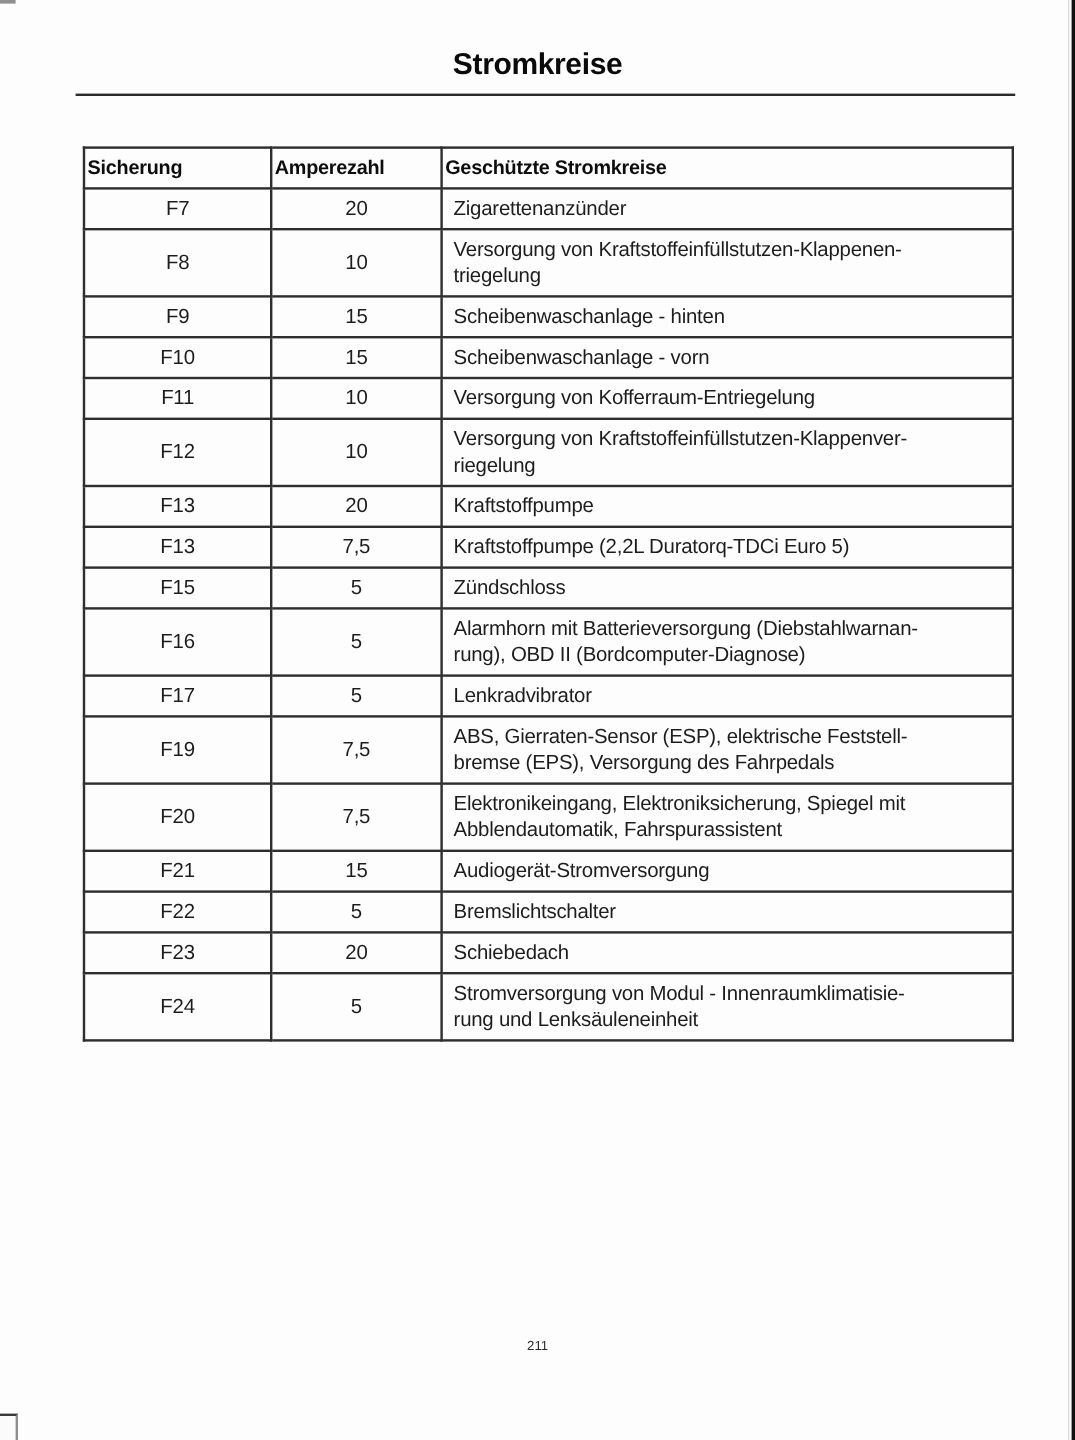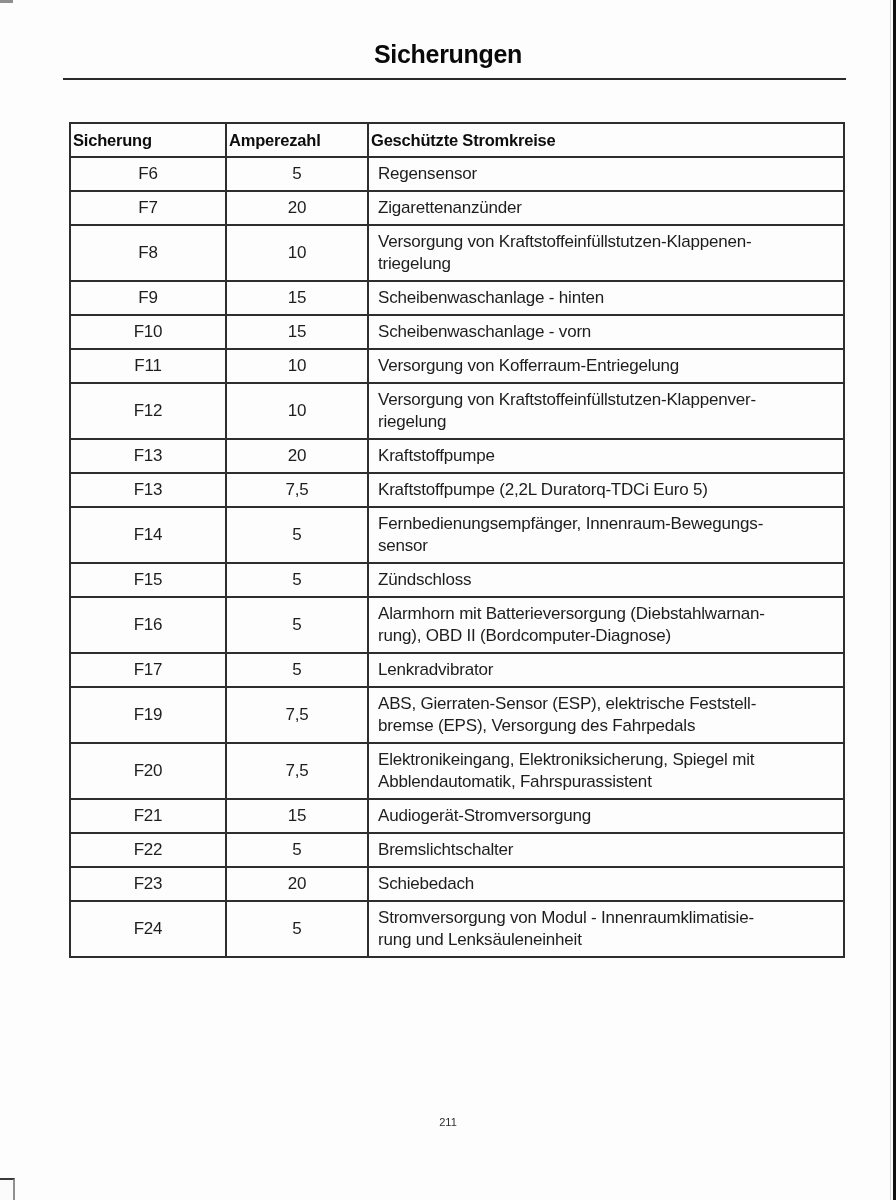--- a/index.html
+++ b/index.html
@@ -114,44 +114,39 @@
     border-top: 2px solid #3a3a3a;
     border-right: 2px solid #8f8f8f;
     background: #fbfbfb;
   }
 </style>
 </head>
 <body>
 
 <div>
 
-  <h1 class="page-title">Sicherungen</h1>
+  <h1 class="page-title">Stromkreise</h1>
 
   <div class="title-rule"></div>
 
   <table class="fuse-table">
     <colgroup>
       <col class="c1">
         <col class="c2">
         <col class="c3">
     </colgroup>
     <thead>
       <tr>
         <th>Sicherung</th>
         <th>Amperezahl</th>
         <th>Geschützte Stromkreise</th>
       </tr>
     </thead>
     <tbody id="rows">
         <tr>
-      <td class="fuse-cell">F6</td>
-      <td class="amp-cell">5</td>
-      <td class="circuit-cell">Regensensor</td>
-    </tr>
-        <tr>
       <td class="fuse-cell">F7</td>
       <td class="amp-cell">20</td>
       <td class="circuit-cell">Zigarettenanzünder</td>
     </tr>
         <tr>
       <td class="fuse-cell">F8</td>
       <td class="amp-cell">10</td>
       <td class="circuit-cell">Versorgung von Kraftstoffeinfüllstutzen-Klappenen-
 triegelung</td>
     </tr>
@@ -180,26 +175,20 @@
       <td class="fuse-cell">F13</td>
       <td class="amp-cell">20</td>
       <td class="circuit-cell">Kraftstoffpumpe</td>
     </tr>
         <tr>
       <td class="fuse-cell">F13</td>
       <td class="amp-cell">7,5</td>
       <td class="circuit-cell">Kraftstoffpumpe (2,2L Duratorq-TDCi Euro 5)</td>
     </tr>
         <tr>
-      <td class="fuse-cell">F14</td>
-      <td class="amp-cell">5</td>
-      <td class="circuit-cell">Fernbedienungsempfänger, Innenraum-Bewegungs-
-sensor</td>
-    </tr>
-        <tr>
       <td class="fuse-cell">F15</td>
       <td class="amp-cell">5</td>
       <td class="circuit-cell">Zündschloss</td>
     </tr>
         <tr>
       <td class="fuse-cell">F16</td>
       <td class="amp-cell">5</td>
       <td class="circuit-cell">Alarmhorn mit Batterieversorgung (Diebstahlwarnan-
 rung), OBD II (Bordcomputer-Diagnose)</td>
     </tr>

